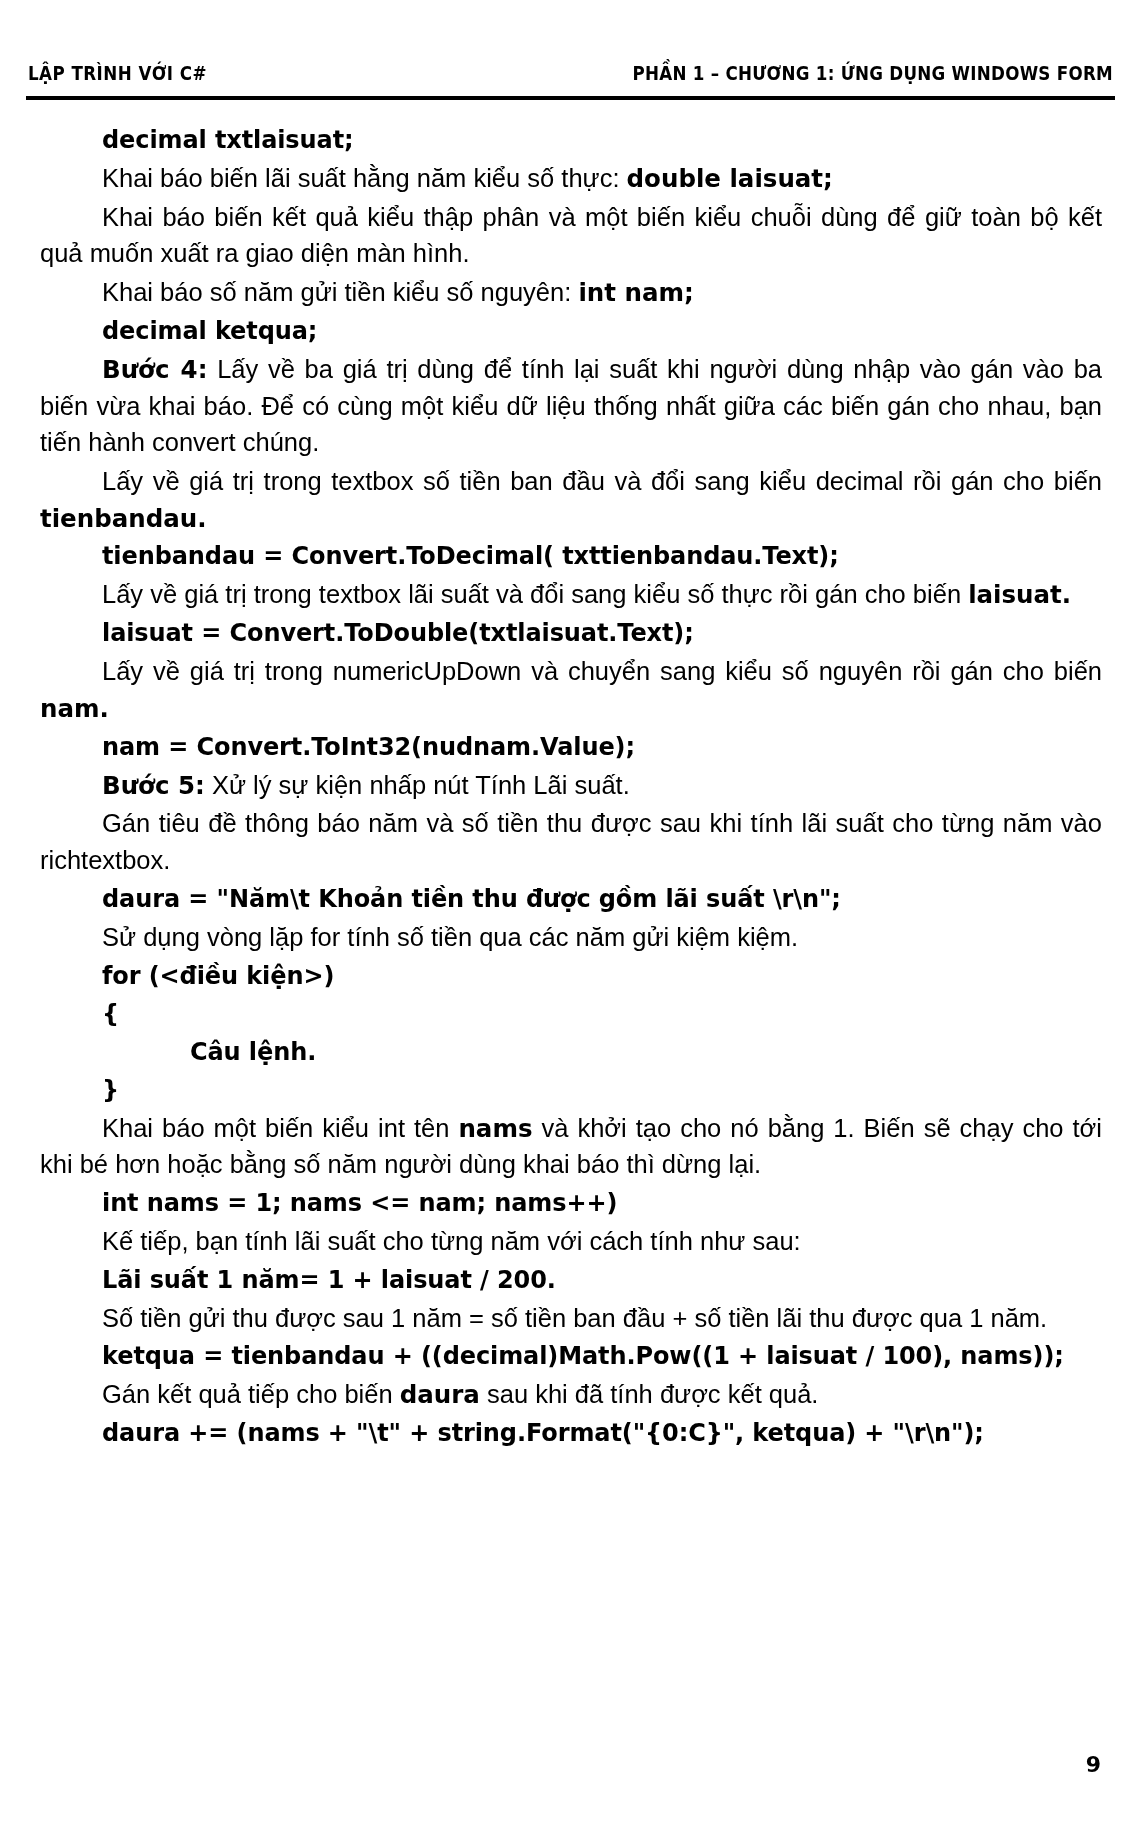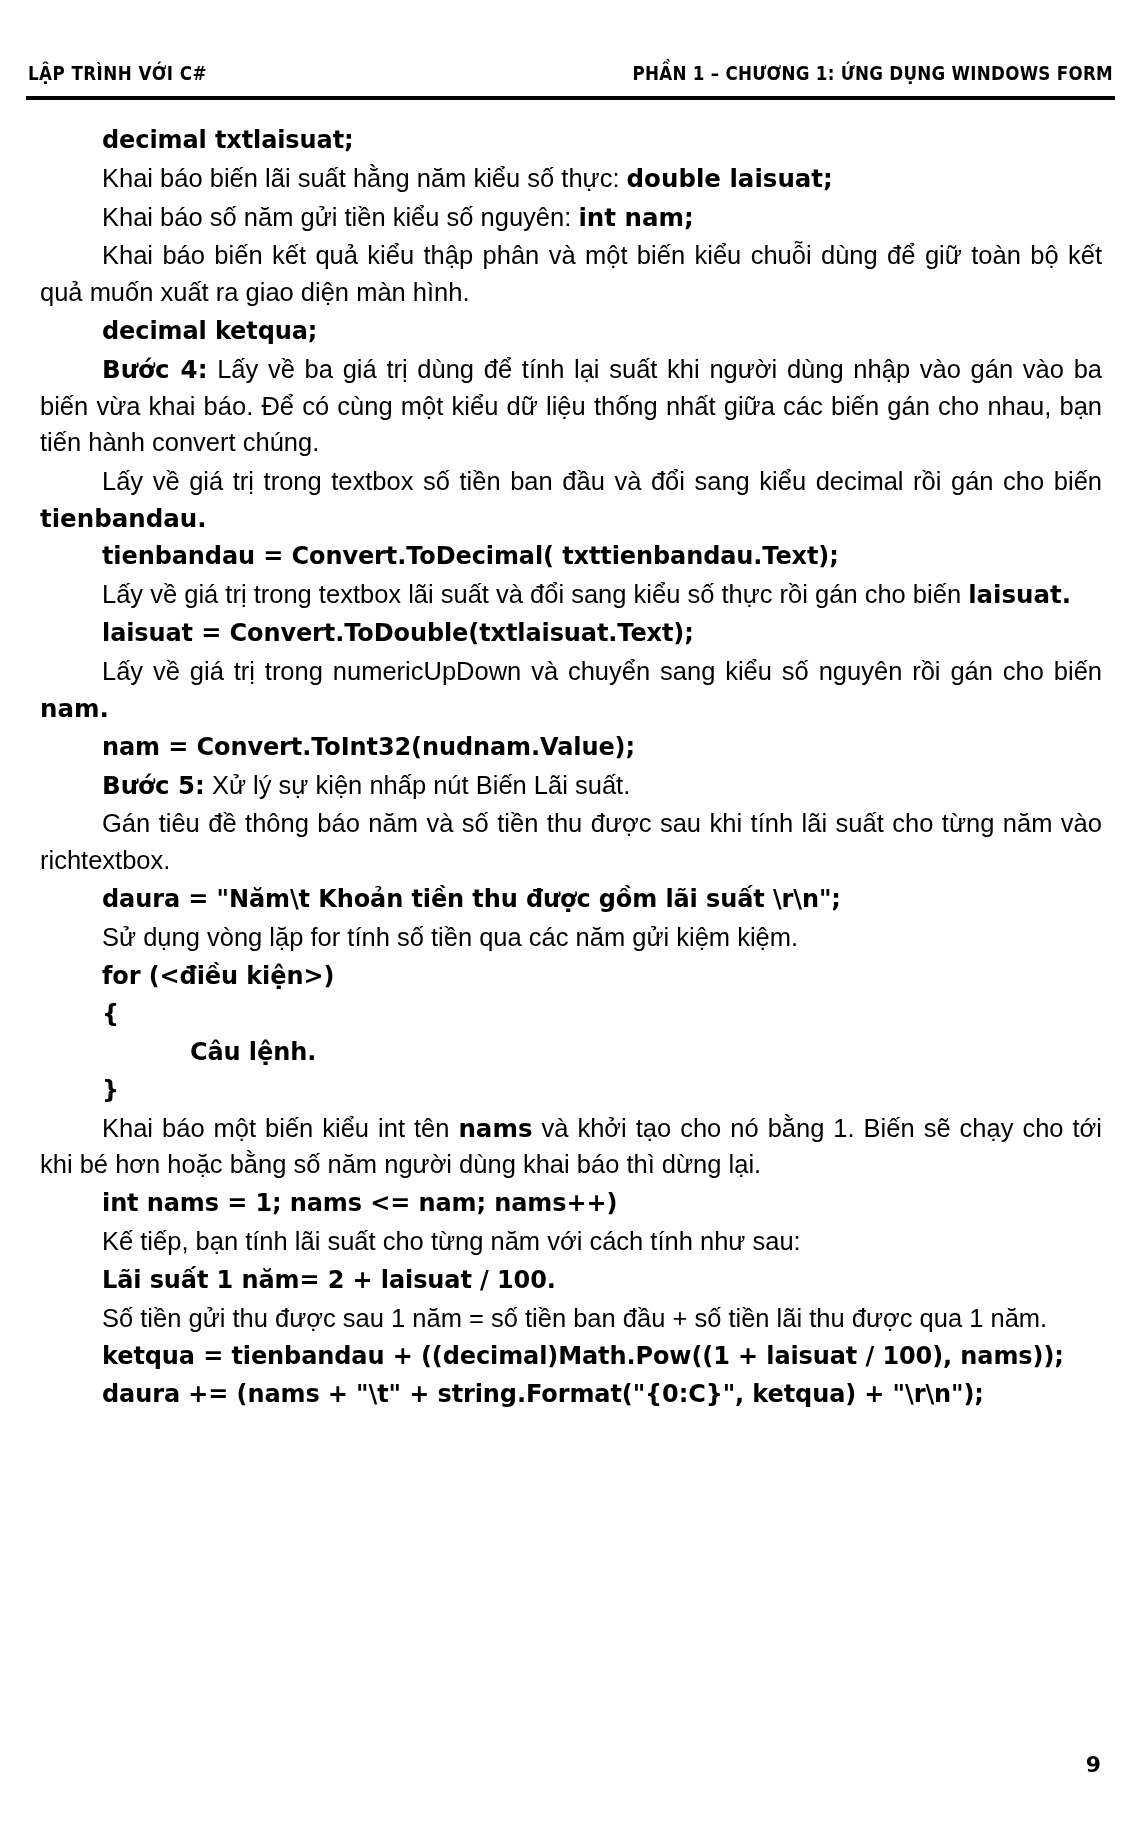--- a/index.html
+++ b/index.html
@@ -114,65 +114,66 @@
     <div class="header-right">PHẦN 1 – CHƯƠNG 1: ỨNG DỤNG WINDOWS FORM</div>
   </div>
   <div class="rule"></div>
 
   <div class="content">
 
     <div class="code">decimal txtlaisuat;</div>
 
     <p class="ind"><span>Khai báo biến lãi suất hằng năm kiểu số thực: </span><b>double laisuat;</b></p>
 
+    <p class="ind">Khai báo biến kết quả kiểu thập phân và một biến kiểu chuỗi dùng để giữ toàn bộ kết quả muốn xuất ra giao diện màn hình.</p>
+
     <p class="ind"><span>Khai báo số năm gửi tiền kiểu số nguyên: </span><b>int nam;</b></p>
-
-    <p class="ind">Khai báo biến kết quả kiểu thập phân và một biến kiểu chuỗi dùng để giữ toàn bộ kết quả muốn xuất ra giao diện màn hình.</p>
 
     <div class="code">decimal ketqua;</div>
 
     <p class="ind"><b>Bước 4:</b><span> Lấy về ba giá trị dùng để tính lại suất khi người dùng nhập vào gán vào ba biến vừa khai báo. Để có cùng một kiểu dữ liệu thống nhất giữa các biến gán cho nhau, bạn tiến hành convert chúng.</span></p>
 
     <p class="ind"><span>Lấy về giá trị trong textbox số tiền ban đầu và đổi sang kiểu decimal rồi gán cho biến </span><b>tienbandau.</b></p>
 
     <div class="code">tienbandau = Convert.ToDecimal( txttienbandau.Text);</div>
 
     <p class="ind"><span>Lấy về giá trị trong textbox lãi suất và đổi sang kiểu số thực rồi gán cho biến </span><b>laisuat.</b></p>
 
     <div class="code">laisuat = Convert.ToDouble(txtlaisuat.Text);</div>
 
     <p class="ind"><span>Lấy về giá trị trong numericUpDown và chuyển sang kiểu số nguyên rồi gán cho biến </span><b>nam.</b></p>
 
     <div class="code">nam = Convert.ToInt32(nudnam.Value);</div>
 
-    <p class="ind"><b>Bước 5:</b><span> Xử lý sự kiện nhấp nút Biến Lãi suất.</span></p>
+    <p class="ind"><b>Bước 5:</b><span> Xử lý sự kiện nhấp nút Tính Lãi suất.</span></p>
 
     <p class="ind">Gán tiêu đề thông báo năm và số tiền thu được sau khi tính lãi suất cho từng năm vào richtextbox.</p>
 
     <div class="code">daura = "Năm\t Khoản tiền thu được gồm lãi suất \r\n";</div>
 
     <p class="ind">Sử dụng vòng lặp for tính số tiền qua các năm gửi kiệm kiệm.</p>
 
     <div class="code">for (&lt;điều kiện&gt;)</div>
     <div class="code">{</div>
     <div class="code deep">Câu lệnh.</div>
     <div class="code">}</div>
 
     <p class="ind"><span>Khai báo một biến kiểu int tên </span><b>nams</b><span> và khởi tạo cho nó bằng 1. Biến sẽ chạy cho tới khi bé hơn hoặc bằng số năm người dùng khai báo thì dừng lại.</span></p>
 
     <div class="code">int nams = 1; nams &lt;= nam; nams++)</div>
 
     <p class="ind">Kế tiếp, bạn tính lãi suất cho từng năm với cách tính như sau:</p>
 
-    <div class="code">Lãi suất 1 năm= 2 + laisuat / 100.</div>
+    <div class="code">Lãi suất 1 năm= 1 + laisuat / 200.</div>
 
     <p class="ind">Số tiền gửi thu được sau 1 năm = số tiền ban đầu + số tiền lãi thu được qua 1 năm.</p>
 
     <div class="code">ketqua = tienbandau + ((decimal)Math.Pow((1 + laisuat / 100), nams));</div>
 
+    <p class="ind"><span>Gán kết quả tiếp cho biến </span><b>daura</b><span> sau khi đã  tính được kết quả.</span></p>
 
     <div class="code">daura += (nams + "\t" + string.Format("{0:C}", ketqua) + "\r\n");</div>
 
   </div>
 
   <div class="pagenum">9</div>
 
 </div>
 
 </body></html>

